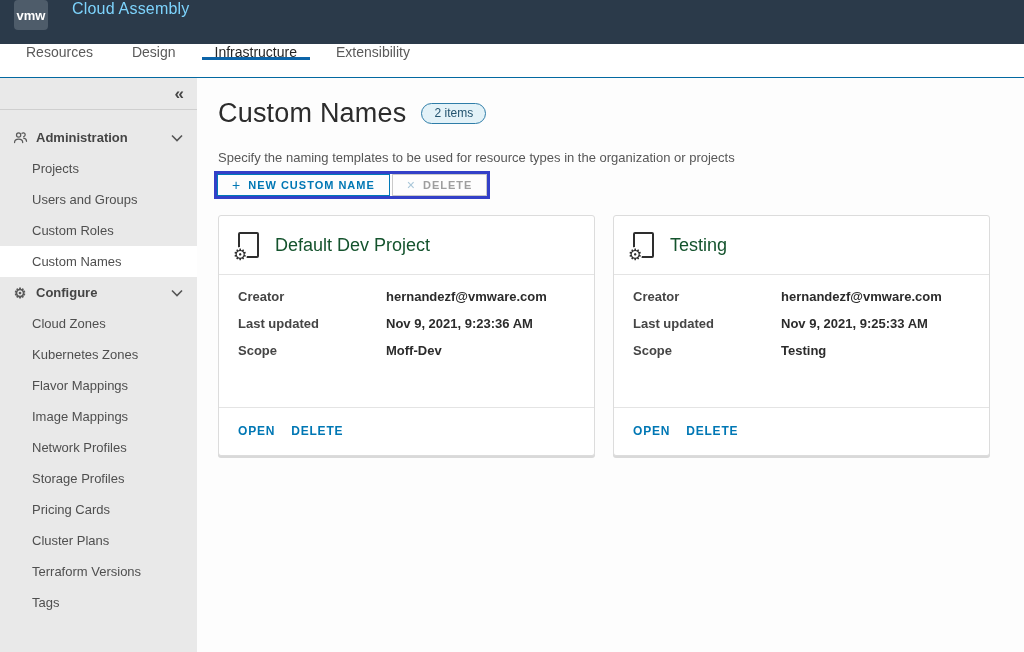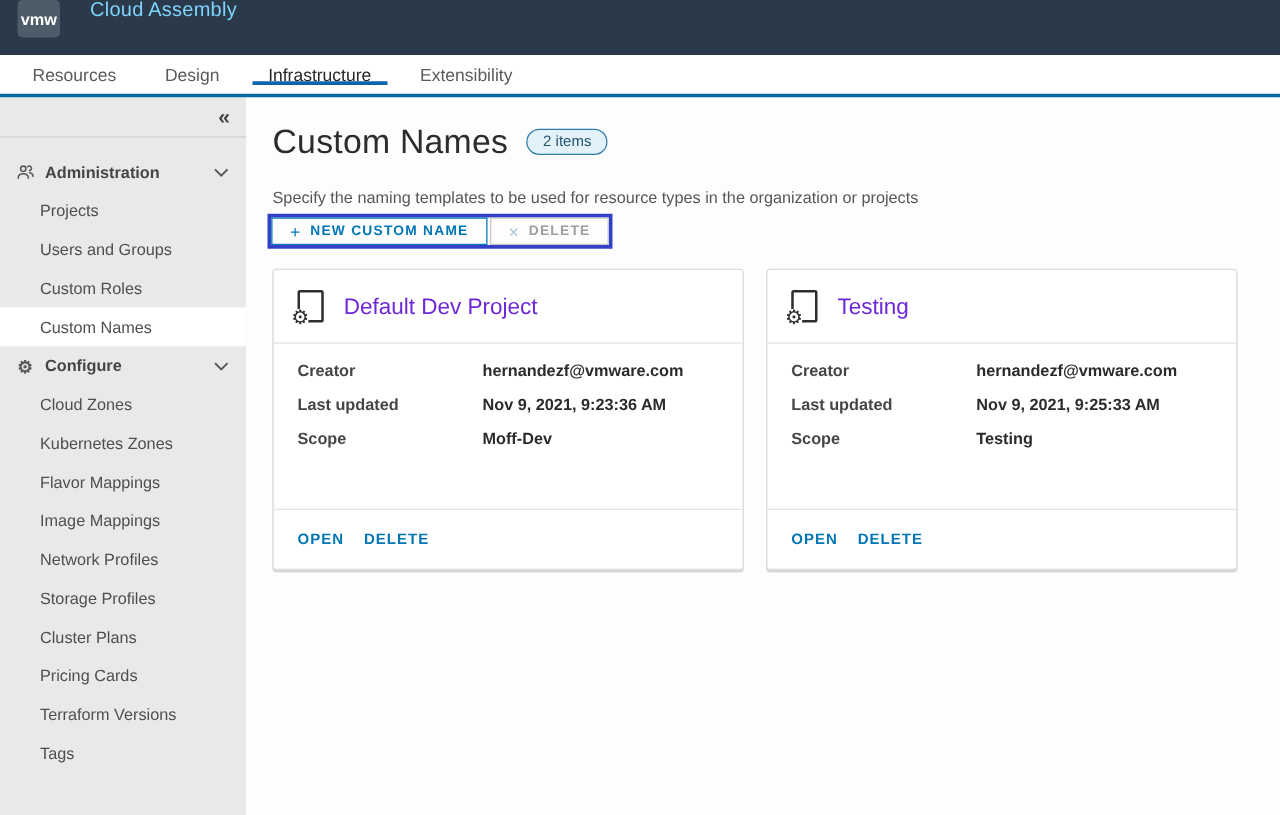--- a/index.html
+++ b/index.html
@@ -6,21 +6,21 @@
   html, body { width: 1024px; height: 652px; overflow: hidden; }
   body { font-family: "Liberation Sans", sans-serif; background: #fff; }
 
   
   .navbar { height: 44px; background: #2B3A4A; display: flex; align-items: flex-start; padding: 0 14px; gap: 24px; }
   .logo-box { width: 34px; height: 30px; background: #4E5C6A; border-radius: 4px; color: #fff;
               font-weight: bold; font-size: 13px; display: flex; align-items: center; justify-content: center; }
   .app-title { color: #7dd3fc; font-size: 16px; letter-spacing: 0.2px; }
 
   
-  .tabbar { height: 34px; background: #fff; border-bottom: 3px solid #0369a1; display: flex; align-items: center; padding-left: 0; }
+  .tabbar { height: 34px; background: #fff; border-bottom: 1px solid #0369a1; display: flex; align-items: flex-start; padding-left: 0; }
   .tab { padding: 0 13px; font-size: 14px; color: #5A5A5A; display: flex; align-items: center; position: relative; cursor: pointer; margin-left: 13px; }
   .tab.active { color: #262626; }
   .tab.active::after { content: ""; position: absolute; left: 0; right: 0; bottom: 0; height: 3px; background: #0C64A8; }
 
   
   .page-body { display: flex; height: 574px; }
 
   
   .sidebar { width: 197px; background: #E9E9E9; flex: none; display: flex; flex-direction: column; }
   .sidebar-top { height: 32px; display: flex; align-items: center; justify-content: flex-end;
@@ -48,21 +48,21 @@
          background: transparent; display: inline-flex; align-items: center; gap: 7px; cursor: pointer; white-space: nowrap; }
   .btn-outline { border: 1px solid #0079B8; color: #0077B4; }
   .btn-disabled { border: 1px solid #C9C9C9; color: #9E9E9E; margin-left: 2px; cursor: default; }
   .btn .glyph { font-size: 14px; font-weight: normal; line-height: 1; }
   .btn-disabled .glyph { color: #A8C6D8; }
 
   
   .cards-row { display: flex; gap: 18px; margin-top: 16px; }
   .card { width: 377px; background: #fff; border: 1px solid #DCDCDC; border-radius: 3px; box-shadow: 0 2px 0 0 #D9D9D9; }
   .card-header { display: flex; align-items: center; gap: 14px; padding: 16px 19px; border-bottom: 1px solid #E4E4E4; }
-  .card-title { color: #6d28d9; font-size: 18px; cursor: pointer; }
+  .card-title { color: #14532d; font-size: 18px; cursor: pointer; }
   .doc-icon { width: 21px; height: 26px; border: 2px solid #2E2E2E; border-radius: 2px; position: relative; flex: none; margin-right: 2px; }
   .doc-icon .gear-overlay { position: absolute; left: -7px; bottom: -7px; font-size: 16px; line-height: 1;
                             color: #2E2E2E; background: #fff; border-radius: 50%; }
   .card-body { padding: 12px 19px 0; height: 132px; }
   .field-row { display: flex; margin-bottom: 7px; font-size: 13px; line-height: 1.55; }
   .field-label { width: 148px; font-weight: bold; color: #454545; flex: none; }
   .field-value { color: #2B2B2B; font-weight: bold; }
   .card-footer { border-top: 1px solid #E4E4E4; padding: 16px 19px 17px; display: flex; gap: 16px; }
   .card-link { color: #0077B4; font-weight: bold; font-size: 12px; letter-spacing: 0.8px; cursor: pointer; }
 </style>
@@ -120,22 +120,22 @@
               <path d="M1 1.5l5 5 5-5"></path>
             </svg>
         </span>
       </div>
       <div class="nav-item">Cloud Zones</div>
       <div class="nav-item">Kubernetes Zones</div>
       <div class="nav-item">Flavor Mappings</div>
       <div class="nav-item">Image Mappings</div>
       <div class="nav-item">Network Profiles</div>
       <div class="nav-item">Storage Profiles</div>
+      <div class="nav-item">Pricing Cards</div>
       <div class="nav-item">Cluster Plans</div>
-      <div class="nav-item">Pricing Cards</div>
       <div class="nav-item">Terraform Versions</div>
       <div class="nav-item">Tags</div>
     </div>
   </div>
 
   <div class="main">
 
     <div class="title-row">
       <span class="page-title">Custom Names</span>
       <span class="count-badge">2 items</span>

